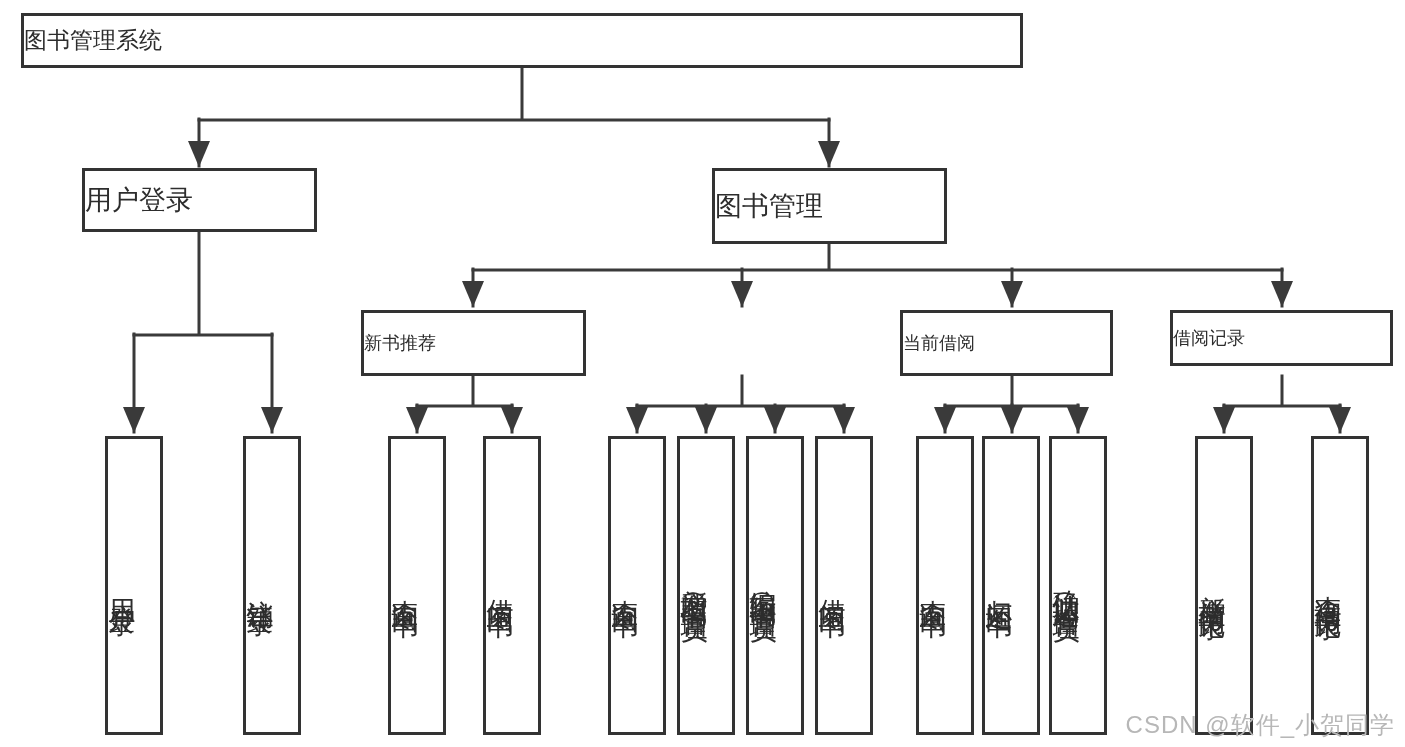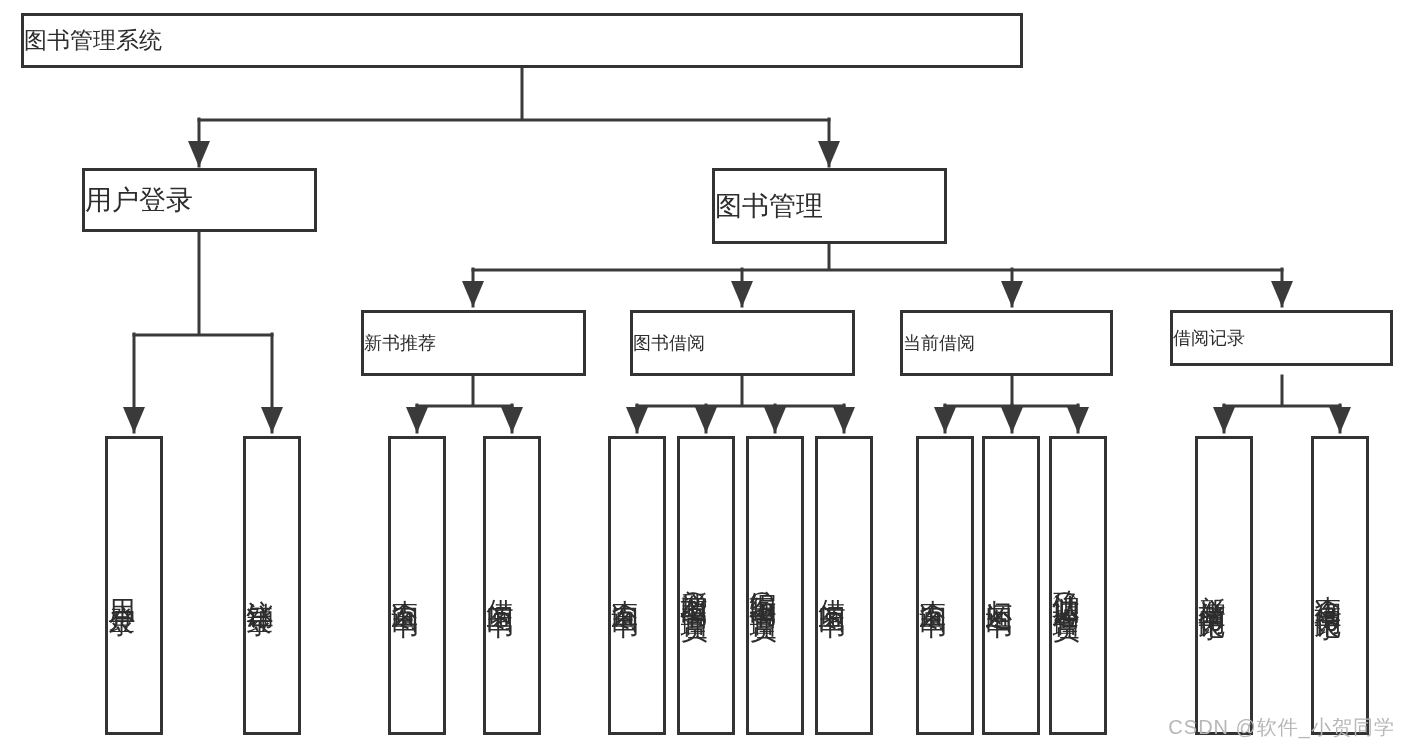--- a/index.html
+++ b/index.html
@@ -31,21 +31,21 @@
     writing-mode:vertical-rl;
     line-height:1;
     letter-spacing:4px;
     font-size:27px;
     white-space:nowrap;
   }
   .watermark{
     position:absolute;
     right:10px;
     bottom:6px;
-    font-size:20px;
+    font-size:24px;
     color:var(--wm);
     z-index:5;
     letter-spacing:1px;
   }
 </style>
 </head>
 <body>
 
 <div class="stage">
 
@@ -111,23 +111,20 @@
   <div class="box lvl2" style="left:82px;top:168px;width:235px;height:64px">
     <span>用户登录</span>
   </div>
   <div class="box lvl2" style="left:712px;top:168px;width:235px;height:76px">
     <span>图书管理</span>
   </div>
 
   <div class="box lvl3" style="left:361px;top:310px;width:225px;height:66px">
     <span>新书推荐</span>
   </div>
-  <div class="box lvl3" style="left:630px;top:310px;width:225px;height:66px">
-    <span>图书借阅</span>
-  </div>
   <div class="box lvl3" style="left:900px;top:310px;width:213px;height:66px">
     <span>当前借阅</span>
   </div>
   <div class="box lvl3" style="left:1170px;top:310px;width:223px;height:56px">
     <span>借阅记录</span>
   </div>
 
   <div class="box leaf" style="left:105px;top:436px;width:58px;height:299px">
     <span>用户登录</span>
   </div>

